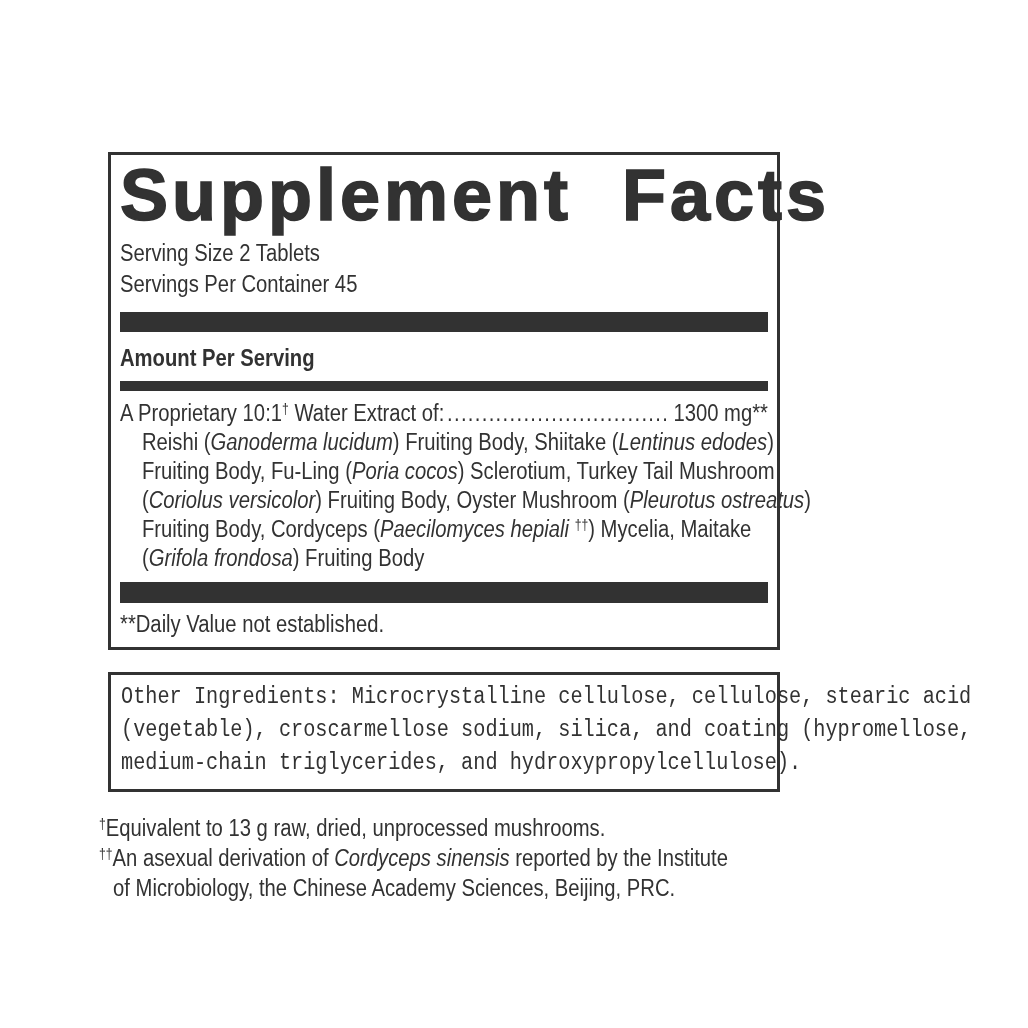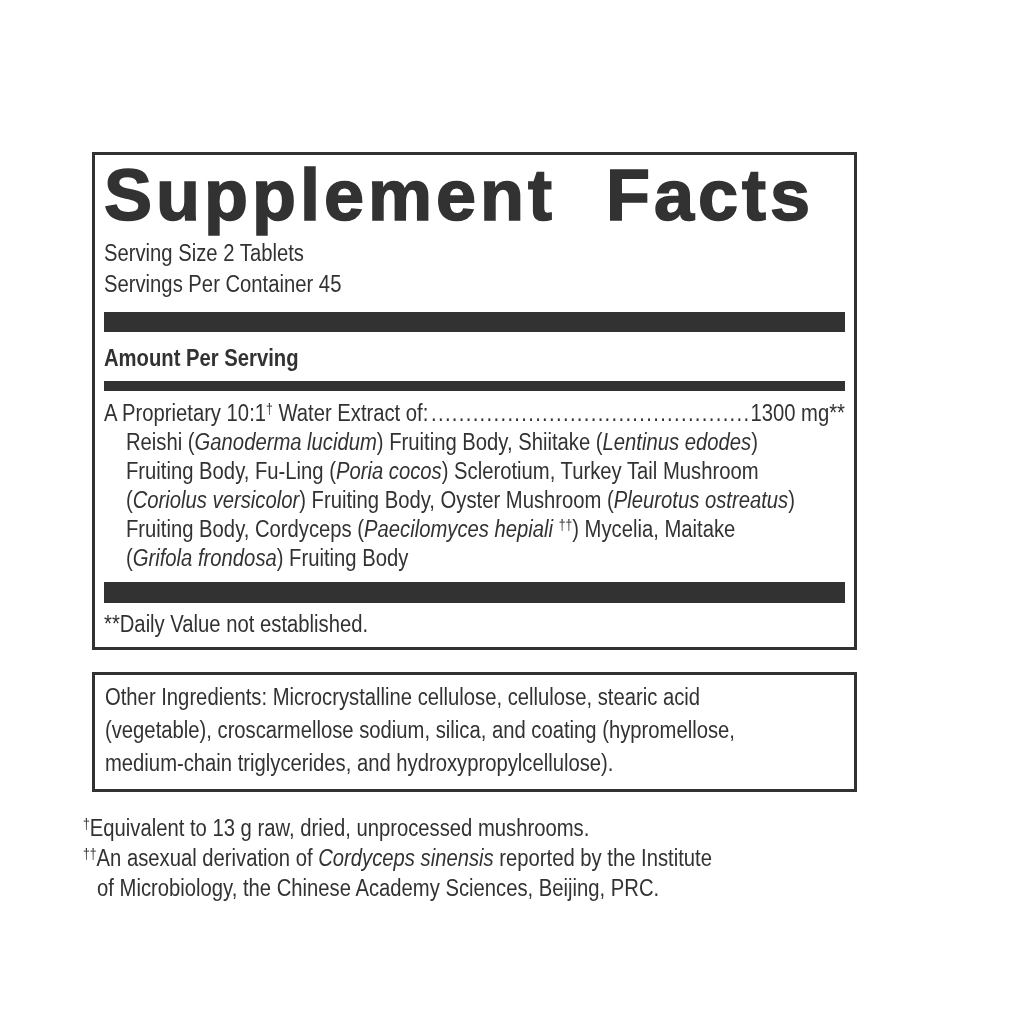--- a/index.html
+++ b/index.html
@@ -7,23 +7,23 @@
     padding: 0;
     background: #ffffff;
     width: 1028px;
     height: 1028px;
     font-family: "Liberation Sans", sans-serif;
     color: #323232;
     overflow: hidden;
   }
   .label-wrap {
     position: absolute;
-    left: 92px;
+    left: 108px;
     top: 152px;
-    width: 765px;
+    width: 672px;
   }
   .panel {
     box-sizing: border-box;
     border: 3px solid #323232;
     background: #ffffff;
   }
   .main-panel { padding: 5px 9px 8px 9px; }
 
   .title {
     font-size: 72px;
@@ -71,21 +71,21 @@
     overflow: hidden;
     white-space: nowrap;
     letter-spacing: 1.5px;
     margin: 0 3px;
   }
   .hang { padding-left: 25px; }
 
   .bar-thick-bottom { height: 21px; margin: 9px 0 6px 0; }
   .dv-note { font-size: 23px; line-height: 30px; white-space: nowrap; }
 
-  .other-panel { margin-top: 22px; padding: 6px 10px 9px 10px; }
+  .other-panel { margin-top: 22px; padding: 6px 10px 9px 10px; font-family: Liberation Mono, monospace; }
   .other-line {
     font-size: 23px;
     line-height: 33px;
     white-space: nowrap;
   }
 
   .footnotes { margin: 21px 0 0 -9px; }
   .fn-line {
     font-size: 23px;
     line-height: 30px;

